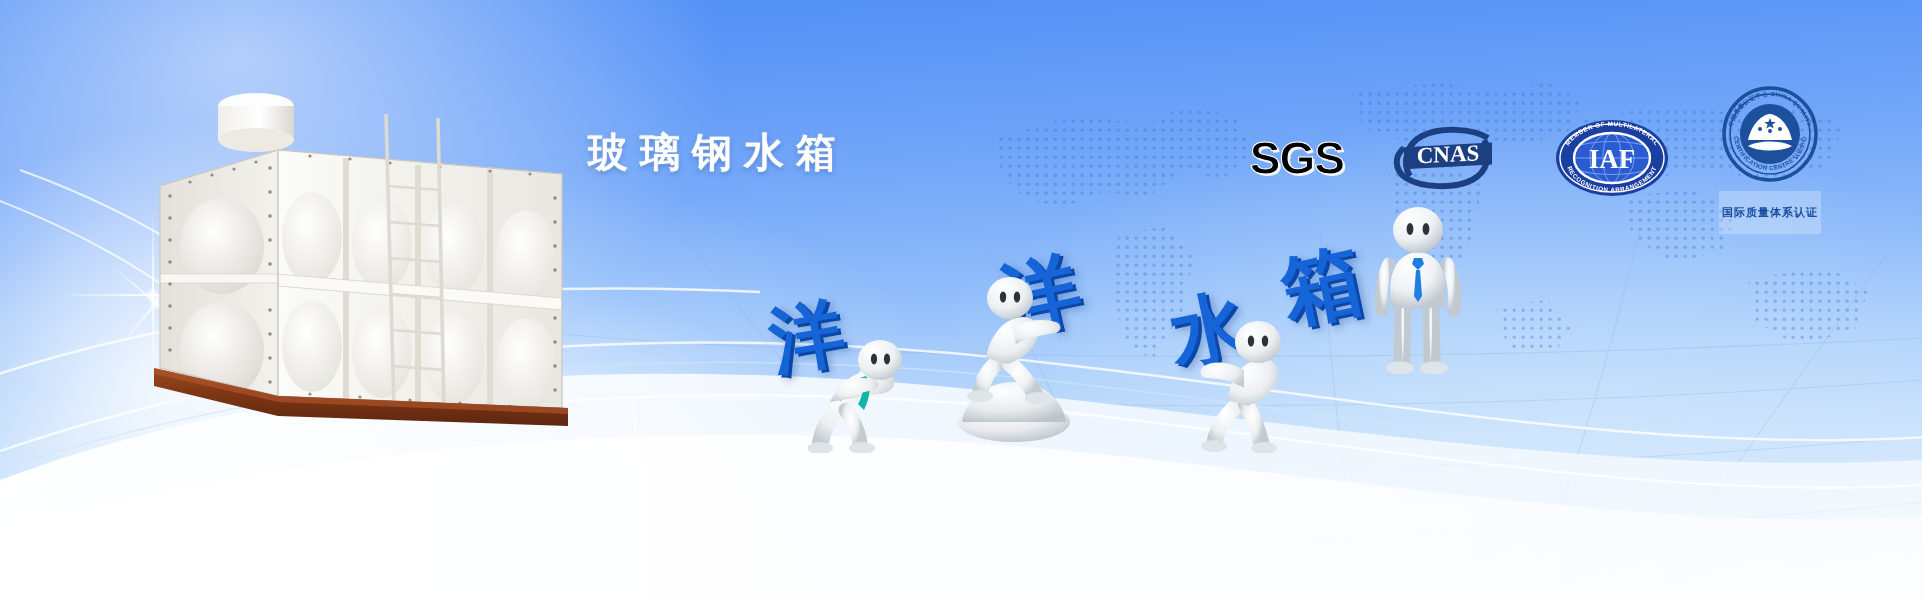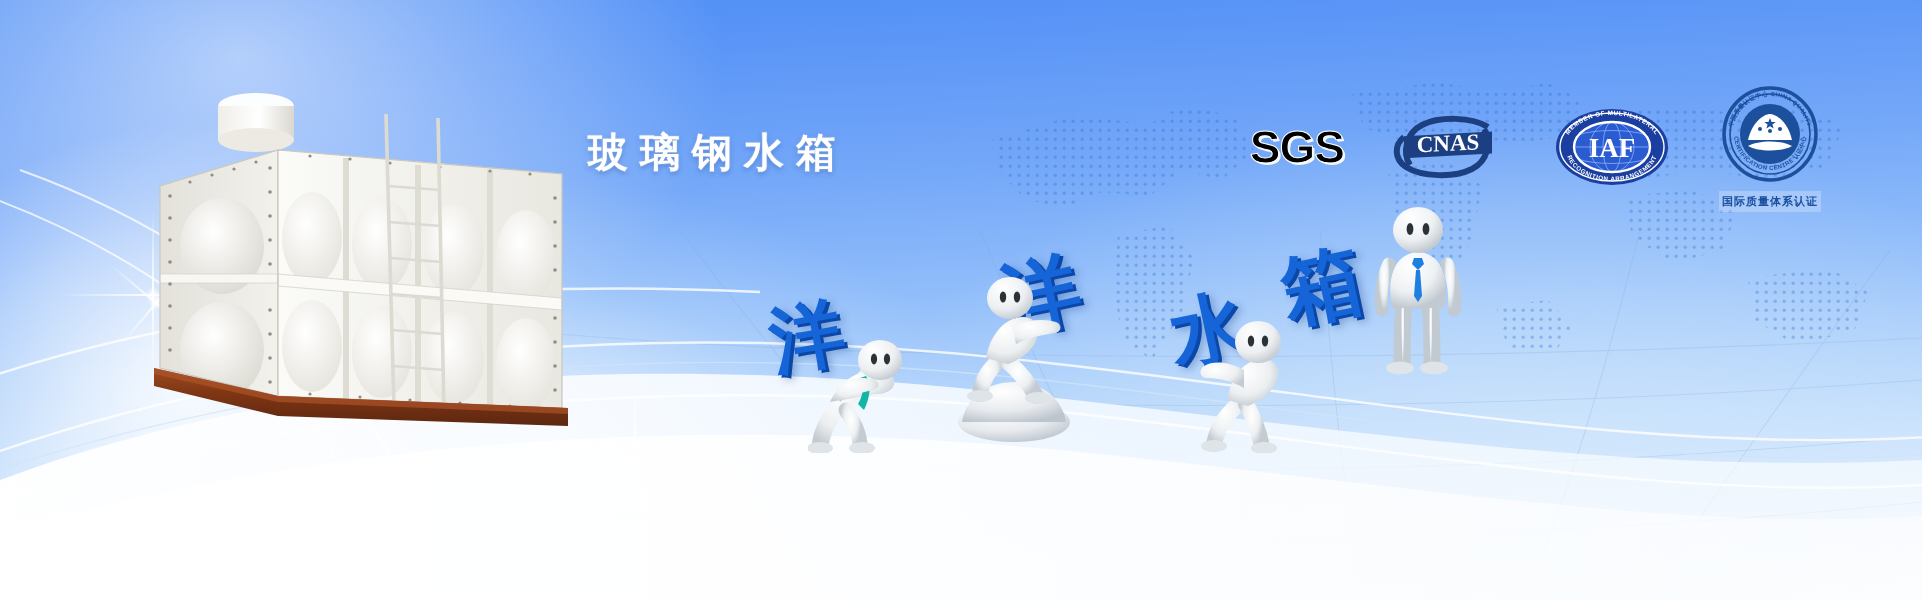--- a/index.html
+++ b/index.html
@@ -78,21 +78,21 @@
   .sgs-text{
     font-family:"Liberation Sans",sans-serif;
     font-size:46px;font-weight:bold;color:#000;
     letter-spacing:-1px;
     -webkit-text-stroke:1px #fff;
     text-shadow:2px 2px 0 rgba(255,255,255,.9);
     line-height:1;
   }
   .cert-cap{
     margin-top:5px;font-size:11px;font-weight:bold;color:#1b4fa0;
-    letter-spacing:1px;background:rgba(255,255,255,.25);padding:3px 3px;
+    letter-spacing:1px;background:rgba(255,255,255,.25);padding:14px 3px;
   }
 
   
   .fig{position:absolute;}
   .cnchar{
     position:absolute;font-weight:bold;color:#1565d8;
     text-shadow:3px 3px 0 #0b47a8, 5px 5px 8px rgba(10,50,120,.35);
     line-height:1;
   }
 </style>

